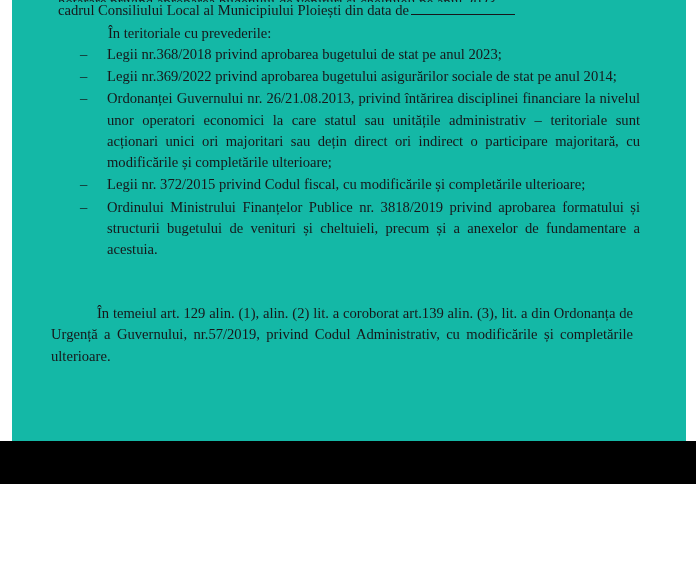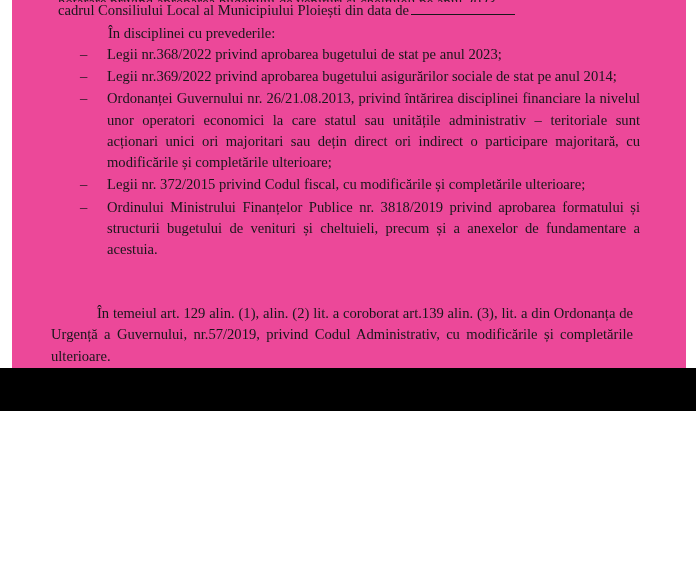--- a/index.html
+++ b/index.html
@@ -9,22 +9,22 @@
   body {
     width: 696px;
     height: 571px;
     background: #ffffff;
     font-family: "Liberation Serif", serif;
     overflow: hidden;
   }
   .page {
     position: relative;
     width: 696px;
-    height: 411px;
-    background: #ec4899;
+    height: 484px;
+    background: #14b8a6;
   }
   .doc-body {
     position: absolute;
     left: 0;
     top: 0;
     width: 696px;
     padding: 0;
   }
   .clipped-line {
     position: absolute;
@@ -130,24 +130,24 @@
 
   <div class="side-left"></div>
   <div class="side-right"></div>
 
   <div class="doc-body">
 
     <div class="clipped-line">hotărâre privind aprobarea bugetului de venituri și cheltuieli pe anul 2023</div>
 
     <p class="para p-cadrul"><span>cadrul Consiliului Local al Municipiului Ploiești din data de</span><span class="blank-fill"></span></p>
 
-    <p class="para p-conform">În disciplinei cu prevederile:</p>
+    <p class="para p-conform">În teritoriale cu prevederile:</p>
 
     <ul class="list">
-      <li><span class="dash">–</span><span>Legii nr.368/2022 privind aprobarea  bugetului de stat pe anul 2023;</span></li>
+      <li><span class="dash">–</span><span>Legii nr.368/2018 privind aprobarea  bugetului de stat pe anul 2023;</span></li>
       <li><span class="dash">–</span><span>Legii nr.369/2022 privind aprobarea bugetului asigurărilor sociale de stat pe anul 2014;</span></li>
       <li><span class="dash">–</span><span>Ordonanței Guvernului nr. 26/21.08.2013, privind întărirea disciplinei financiare la nivelul unor operatori economici la care statul sau unitățile administrativ – teritoriale sunt acționari unici ori majoritari sau dețin direct ori indirect o participare majoritară, cu modificările și completările ulterioare;</span></li>
       <li><span class="dash">–</span><span>Legii nr. 372/2015 privind Codul fiscal, cu modificările și completările ulterioare;</span></li>
       <li><span class="dash">–</span><span>Ordinului Ministrului Finanțelor Publice nr. 3818/2019 privind aprobarea formatului și structurii bugetului de venituri și cheltuieli, precum și a anexelor de fundamentare a acestuia.</span></li>
     </ul>
 
     <p class="para p-temei">În temeiul art. 129 alin. (1), alin. (2) lit. a coroborat art.139 alin. (3), lit. a din Ordonanța de Urgență a Guvernului, nr.57/2019, privind Codul Administrativ, cu modificările și completările ulterioare.</p>
 
   </div>
 

